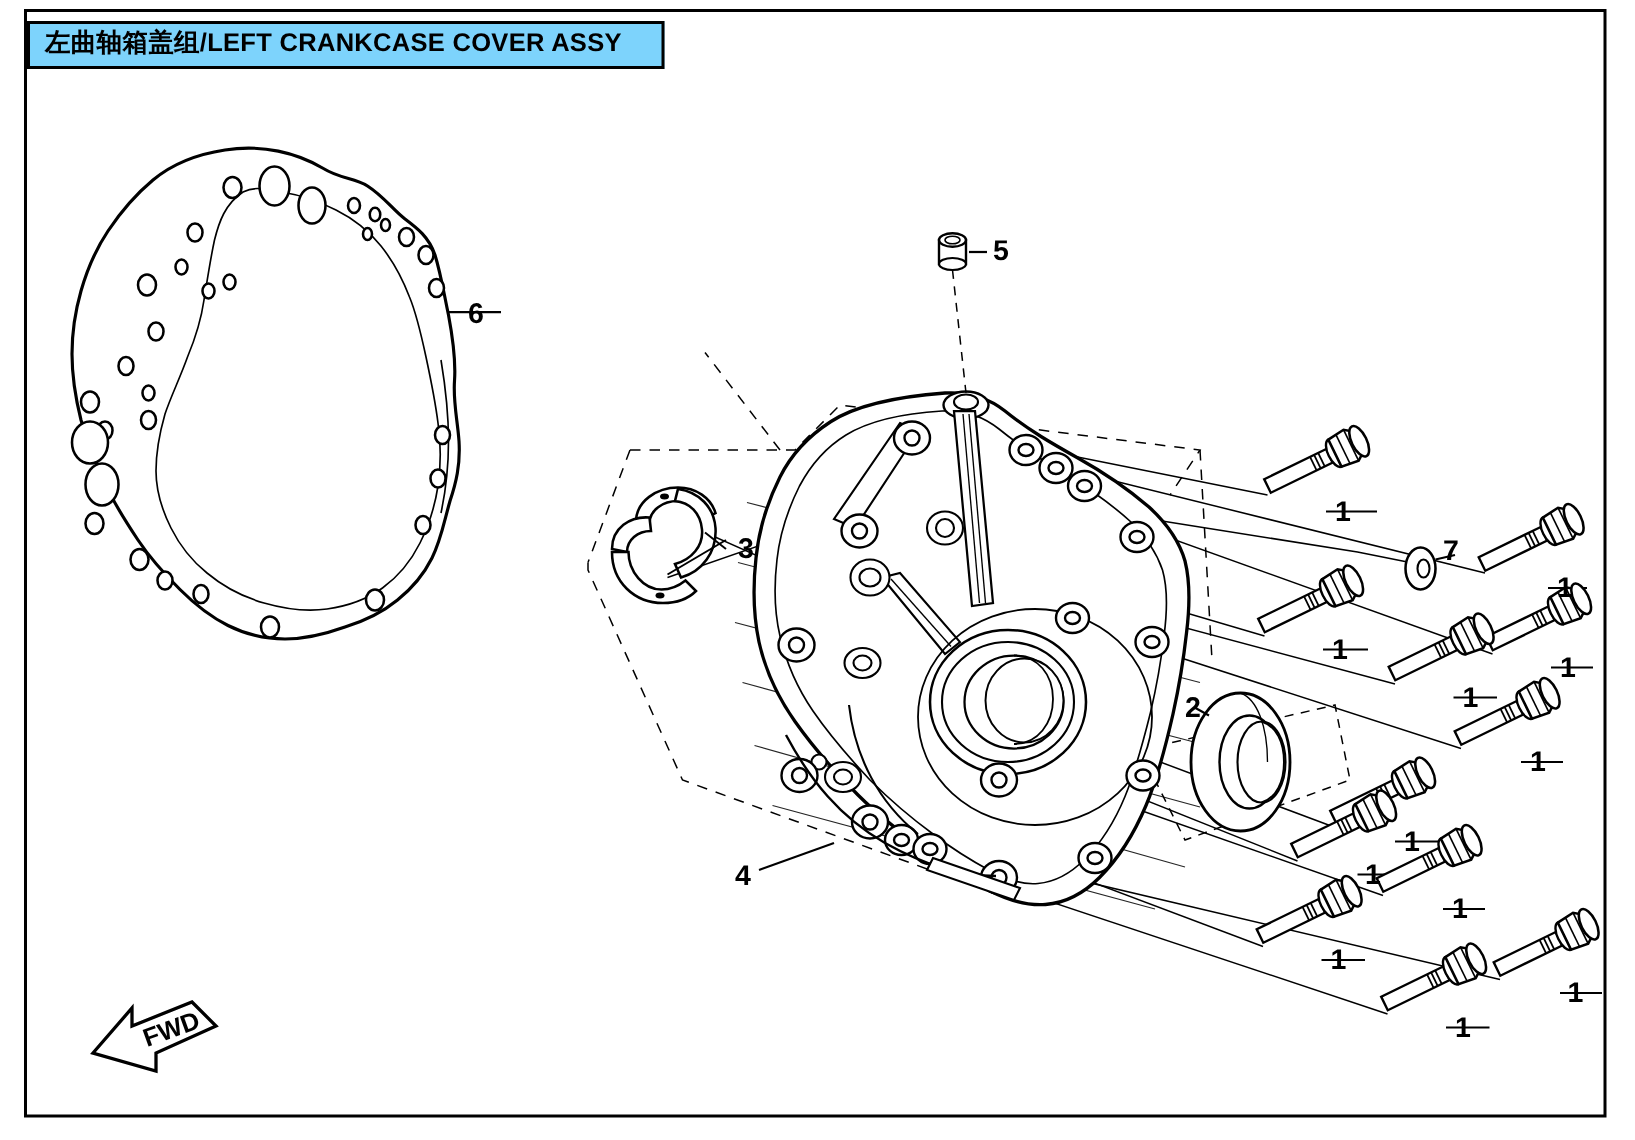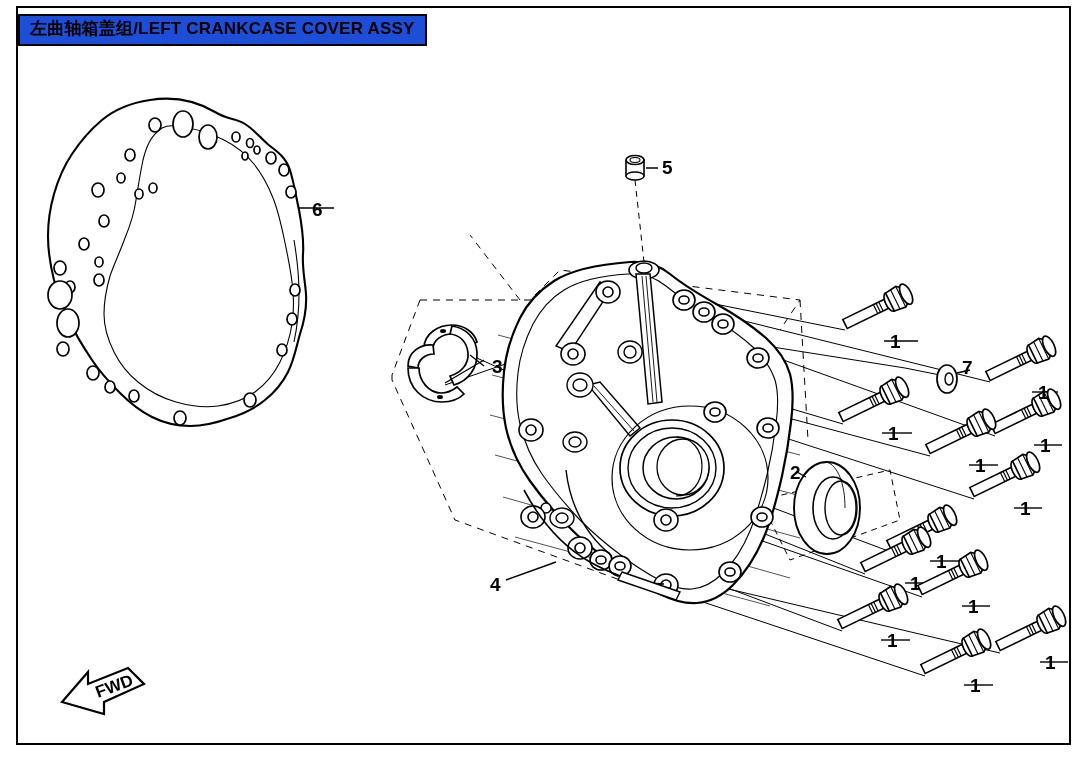--- a/index.html
+++ b/index.html
@@ -7,22 +7,22 @@
     width:1090px;height:760px;position:relative;overflow:hidden;
     font-family:"Liberation Sans","DejaVu Sans",sans-serif;
     color:#000;
   }
   #page-frame{
     position:absolute;left:16px;top:6px;width:1055px;height:739px;
     border:2px solid #000;box-sizing:border-box;
   }
   #title-box{
     position:absolute;left:18px;top:14px;
-    border:2px solid #000;background:#1d4ed8;
-    padding:3px 10px 5px 10px;
+    border:2px solid #000;background:#7dd3fc;
+    padding:3px 26px 5px 10px;
     z-index:40;
   }
   #title-text{
     font-size:17px;font-weight:bold;letter-spacing:0.2px;
     white-space:nowrap;line-height:20px;
   }
   #canvas{position:absolute;left:0;top:0;width:1090px;height:760px;}
   .lbl{
     position:absolute;font-size:19px;font-weight:bold;
     font-family:"Liberation Sans","DejaVu Sans",sans-serif;

